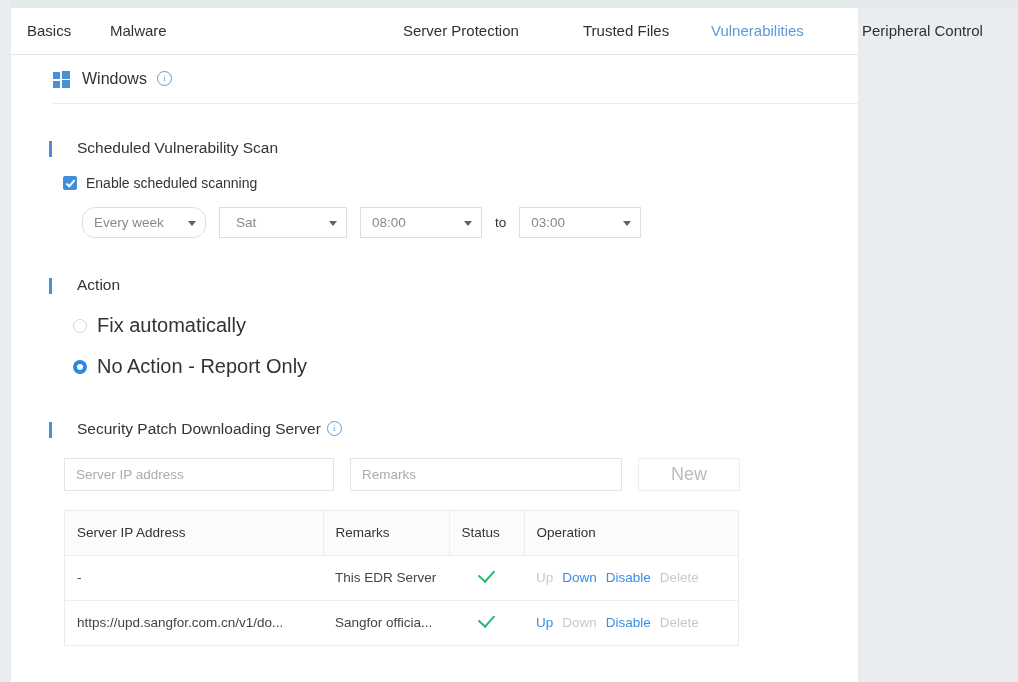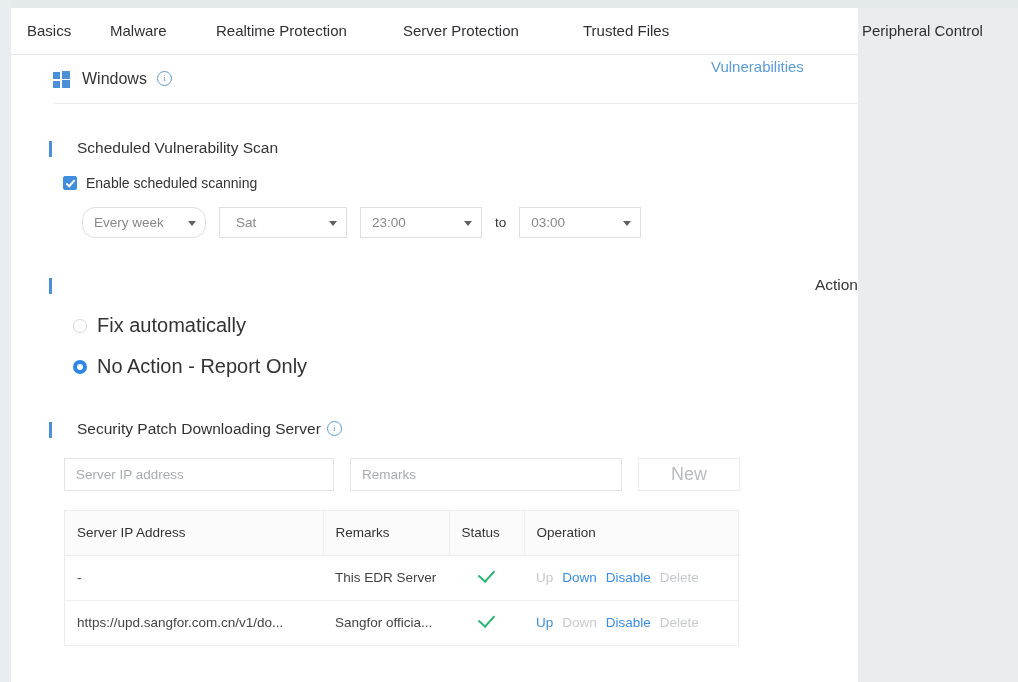--- a/index.html
+++ b/index.html
@@ -328,24 +328,23 @@
 <div id="app">
 
   <div id="top-strip"></div>
   <div id="left-gutter"></div>
 
   <div id="panel">
 
     <div id="tabbar">
         <span class="tab" style="position: absolute; left: 16px; top: 0px;">Basics</span>
         <span class="tab" style="position: absolute; left: 99px; top: 0px;">Malware</span>
-        <span class="tab" style="position: absolute; left: 205px; top: 0px;">Realtime Protection</span>
         <span class="tab" style="position: absolute; left: 392px; top: 0px;">Server Protection</span>
         <span class="tab" style="position: absolute; left: 572px; top: 0px;">Trusted Files</span>
-        <span class="tab active" style="position: absolute; left: 700px; top: 0px; margin-top: 36px;">Vulnerabilities</span>
+        <span class="tab active" style="position: absolute; left: 700px; top: 0px;">Vulnerabilities</span>
         <span class="tab" style="position: absolute; left: 851px; top: 0px;">Peripheral Control</span>
       </div>
 
     <div id="content">
 
       <div id="os-row">
         <span class="win-logo">
           <i class="q1"></i>
             <i class="q2"></i>
             <i class="q3"></i>
@@ -368,31 +367,31 @@
       <div class="select-row" style="margin-top:16px;">
         <div class="sel w1">
           <span>Every week</span>
           <span class="arrow"></span>
         </div>
         <div class="sel w2">
           <span>Sat</span>
           <span class="arrow"></span>
         </div>
         <div class="sel w3">
-          <span>23:00</span>
+          <span>08:00</span>
           <span class="arrow"></span>
         </div>
         <span class="to-word">to</span>
         <div class="sel w4">
           <span>03:00</span>
           <span class="arrow"></span>
         </div>
       </div>
 
-      <div class="section-title" style="margin-top:38px;text-align:right;">
+      <div class="section-title" style="margin-top:38px;">
         <span>Action</span>
       </div>
 
       <div class="radio-row" style="margin-top:20px;">
         <span class="radio"></span>
         <span class="radio-label">Fix automatically</span>
       </div>
 
       <div class="radio-row" style="margin-top:18px;">
         <span class="radio on"></span>

